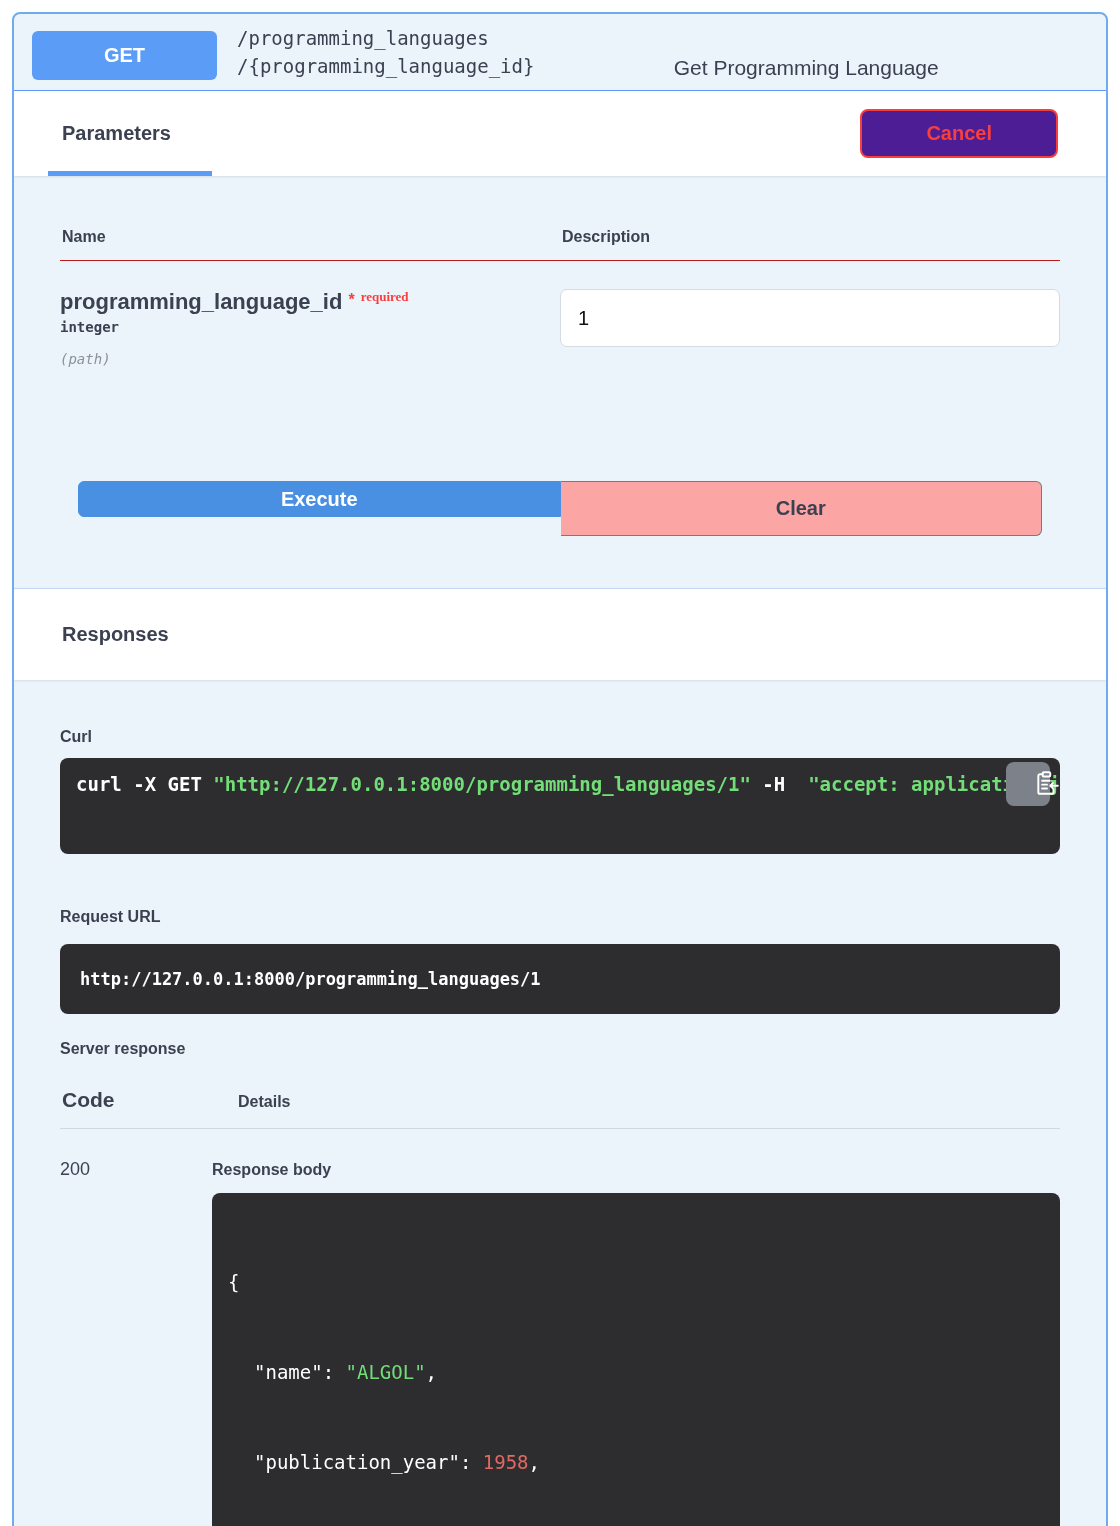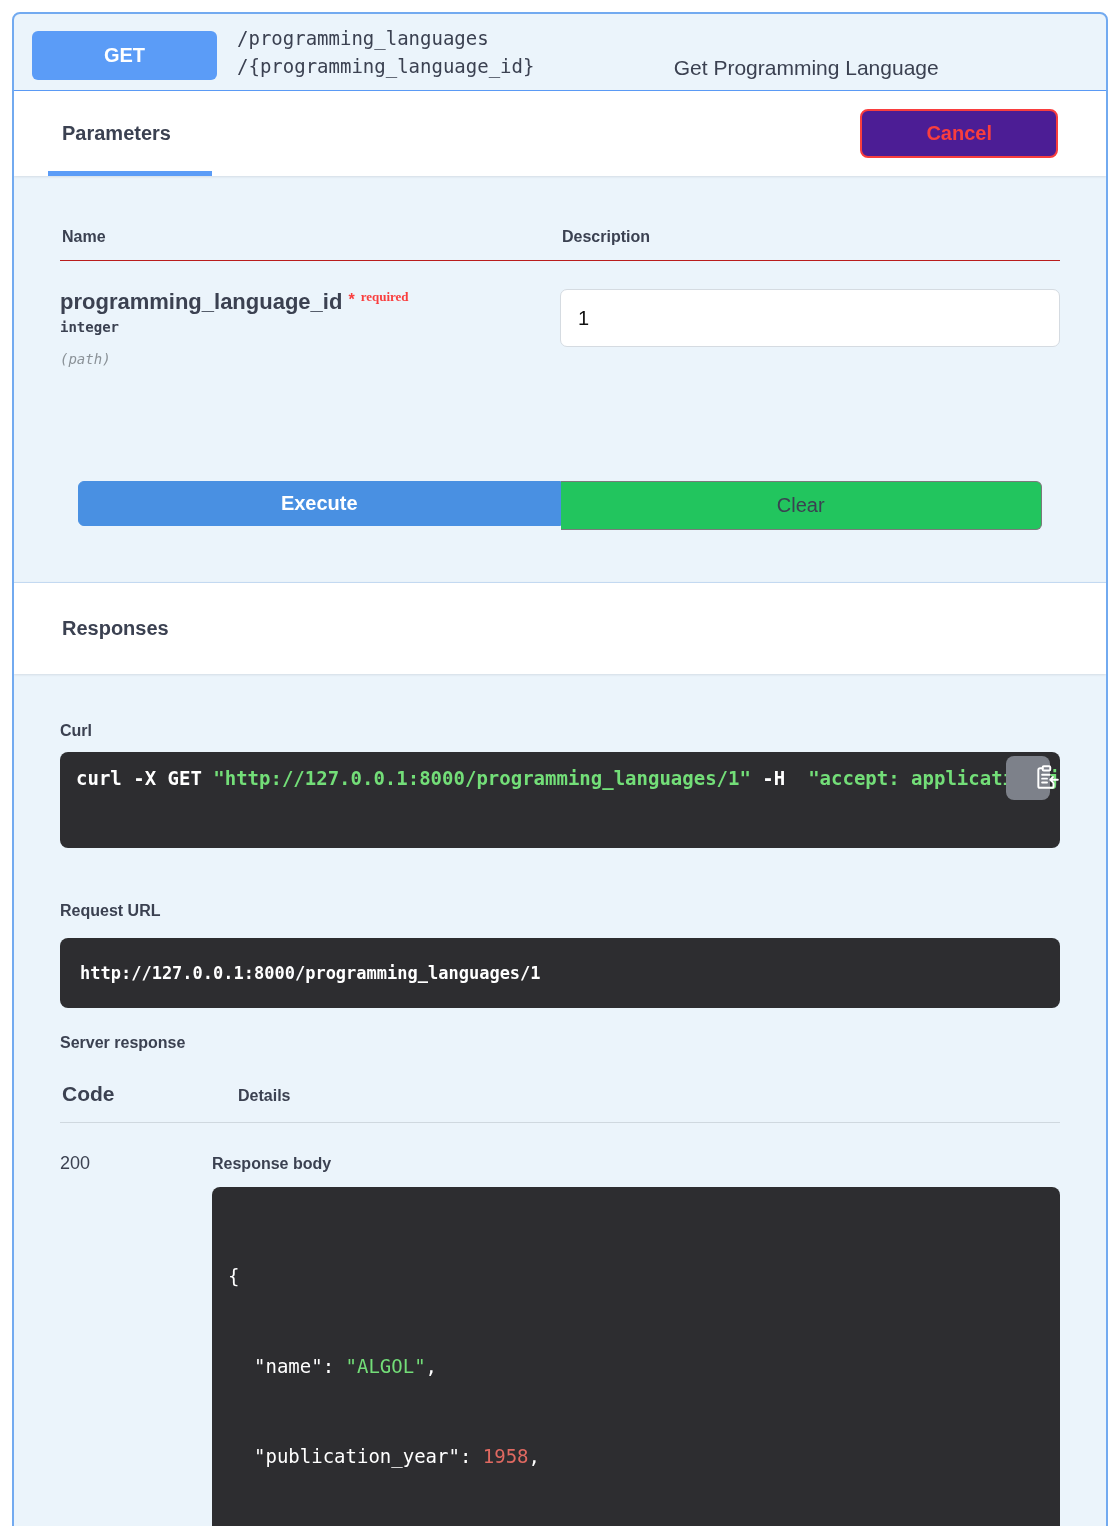--- a/index.html
+++ b/index.html
@@ -131,34 +131,34 @@
   }
   .execute-wrapper { display: flex; margin: 114px 18px 0 18px; }
   .execute-button {
     flex: 1;
     background: #4990e2;
     color: #ffffff;
     font-weight: bold;
     font-size: 20px;
     border: 1px solid #4990e2;
     border-radius: 6px 0 0 6px;
-    height: 45px;
+    height: 36px;
     cursor: pointer;
     font-family: "Liberation Sans", sans-serif;
   }
   .clear-button {
     flex: 1;
-    background: #22c55e;
-    color: #3b4151;
-    font-weight: normal;
+    background: #fca5a5;
+    color: #3b4151;
+    font-weight: bold;
     font-size: 20px;
     border: 1px solid #7a7a7a;
     border-left: none;
     border-radius: 0 6px 6px 0;
-    height: 49px;
+    height: 55px;
     cursor: pointer;
     font-family: "Liberation Sans", sans-serif;
   }
   
   .responses-area { padding: 0 46px 40px 46px; }
   .block-label { font-size: 16px; font-weight: bold; color: #3b4151; }
   .curl-label { padding-top: 48px; }
   .dark-block {
     background: #2d2d30;
     border-radius: 8px;

